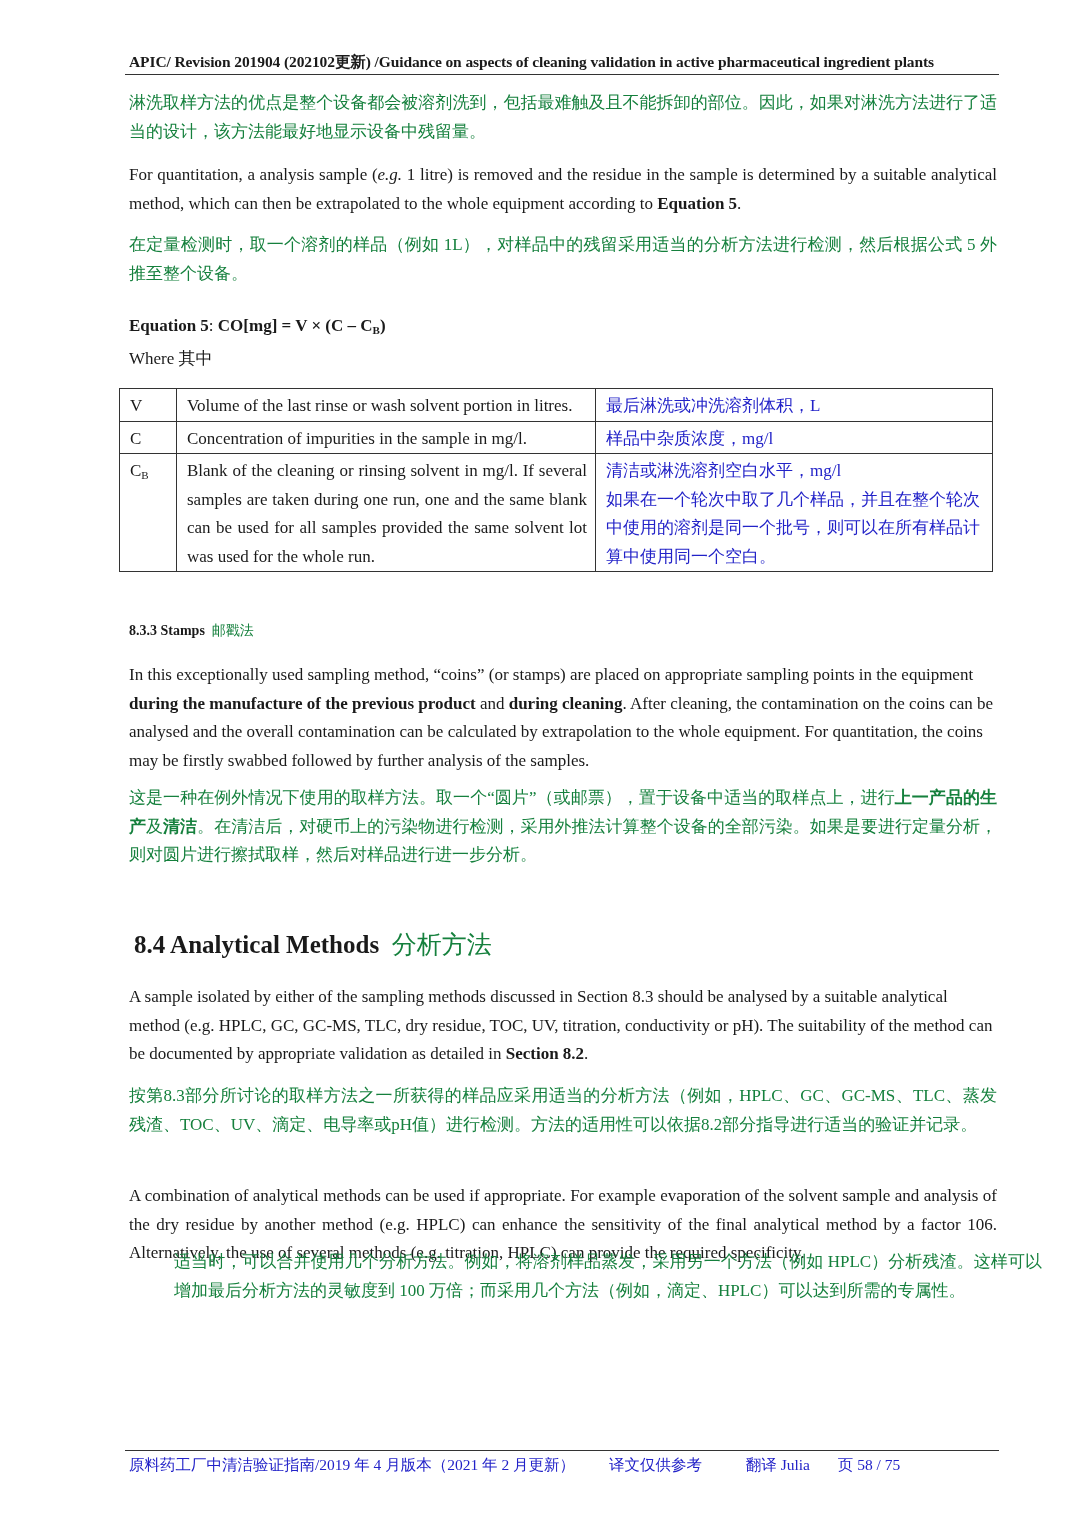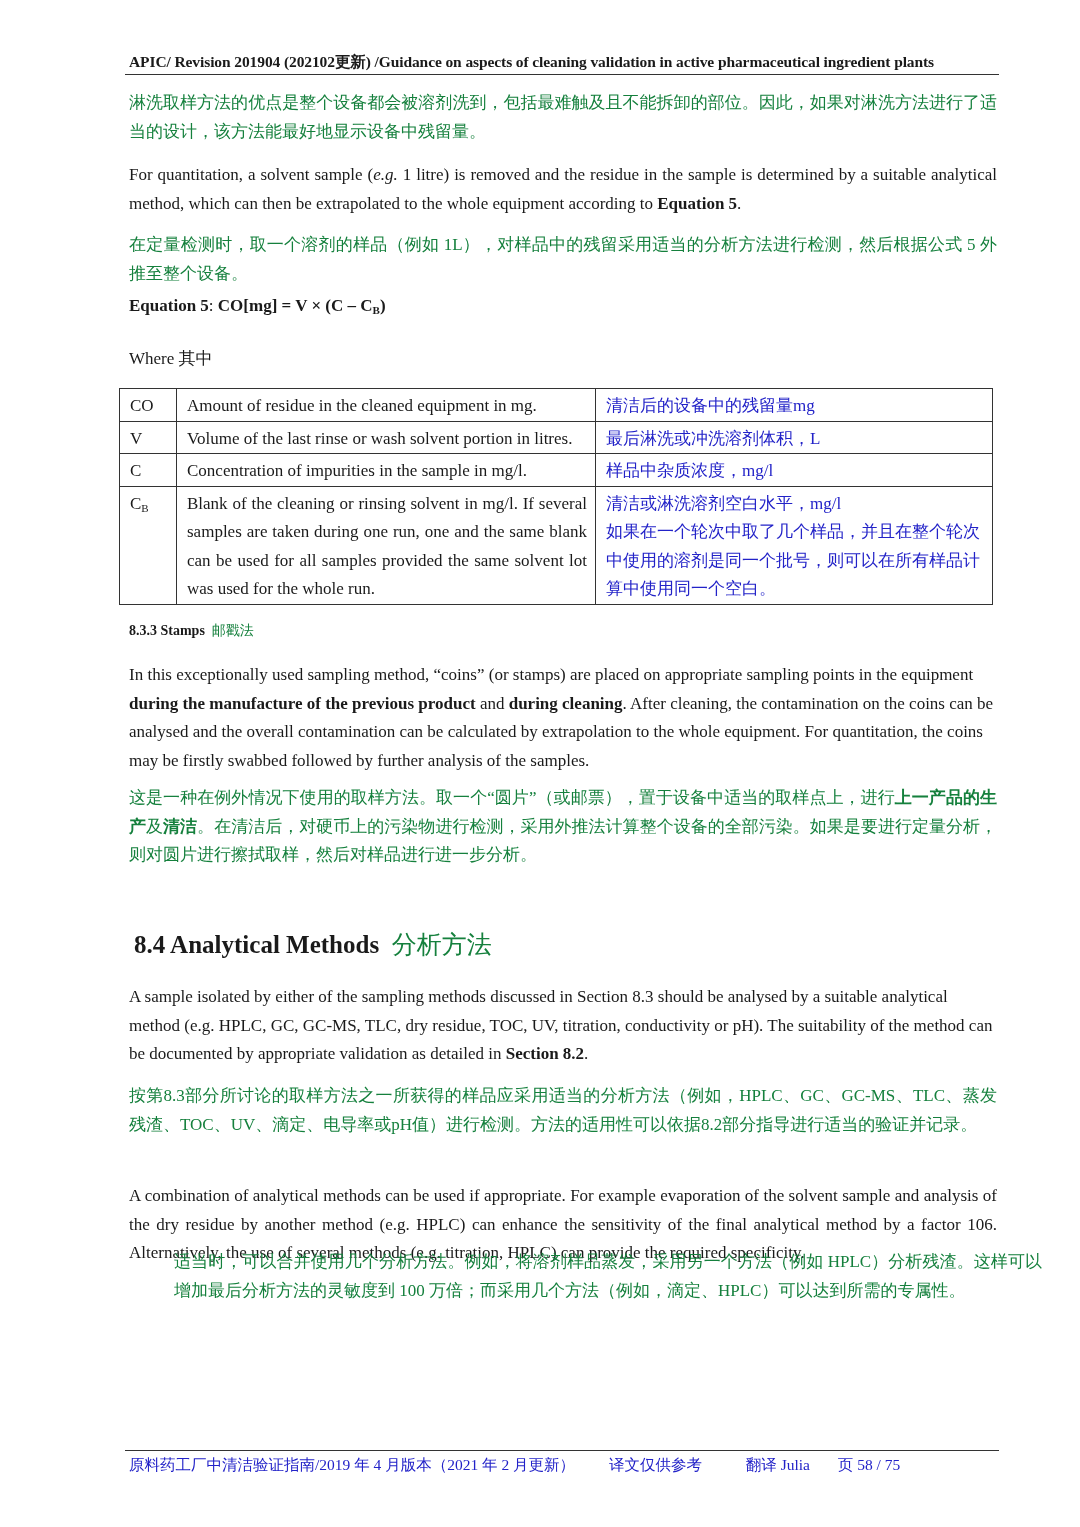--- a/index.html
+++ b/index.html
@@ -29,35 +29,30 @@
 </style>
 </head>
 <body>
 
 <div class="page">
   <div class="hdr">APIC/ Revision 201904 (202102更新) /Guidance on aspects of cleaning validation in active pharmaceutical ingredient plants</div>
   <div class="hdr-rule"></div>
 
   <div class="p cn" style="top:89px;">淋洗取样方法的优点是整个设备都会被溶剂洗到，包括最难触及且不能拆卸的部位。因此，如果对淋洗方法进行了适当的设计，该方法能最好地显示设备中残留量。</div>
 
-  <div class="p en" style="top:161px;"><span>For quantitation, a solvent sample (</span><i>e.g.</i><span> 1 litre) is removed and the residue in the sample is determined by a suitable analytical method, which can then be extrapolated to the whole equipment according to </span><b>Equation 5</b><span>.</span></div>
+  <div class="p en" style="top:161px;"><span>For quantitation, a analysis sample (</span><i>e.g.</i><span> 1 litre) is removed and the residue in the sample is determined by a suitable analytical method, which can then be extrapolated to the whole equipment according to </span><b>Equation 5</b><span>.</span></div>
 
   <div class="p cn" style="top:231px;">在定量检测时，取一个溶剂的样品（例如 1L），对样品中的残留采用适当的分析方法进行检测，然后根据公式 5 外推至整个设备。</div>
 
-  <div class="eq" style="top:296px;"><span>Equation 5</span><span style="font-weight:normal">: </span><span>CO[mg] = V × (C – C</span><sub>B</sub><span>)</span></div>
+  <div class="eq" style="top:316px;"><span>Equation 5</span><span style="font-weight:normal">: </span><span>CO[mg] = V × (C – C</span><sub>B</sub><span>)</span></div>
 
   <div class="p en" style="top:345px;">Where  其中</div>
 
   <table class="defs">
     <tbody>
-        <tr>
-      <td class="sym"><span>CO</span></td>
-      <td class="desc">Amount of residue in the cleaned equipment in mg.</td>
-      <td class="zh">清洁后的设备中的残留量mg</td>
-    </tr>
     <tr>
       <td class="sym"><span>V</span></td>
       <td class="desc">Volume of the last rinse or wash solvent portion in litres.</td>
       <td class="zh">最后淋洗或冲洗溶剂体积，L</td>
     </tr>
     <tr>
       <td class="sym"><span>C</span></td>
       <td class="desc">Concentration of impurities in the sample in mg/l.</td>
       <td class="zh">样品中杂质浓度，mg/l</td>
     </tr>

